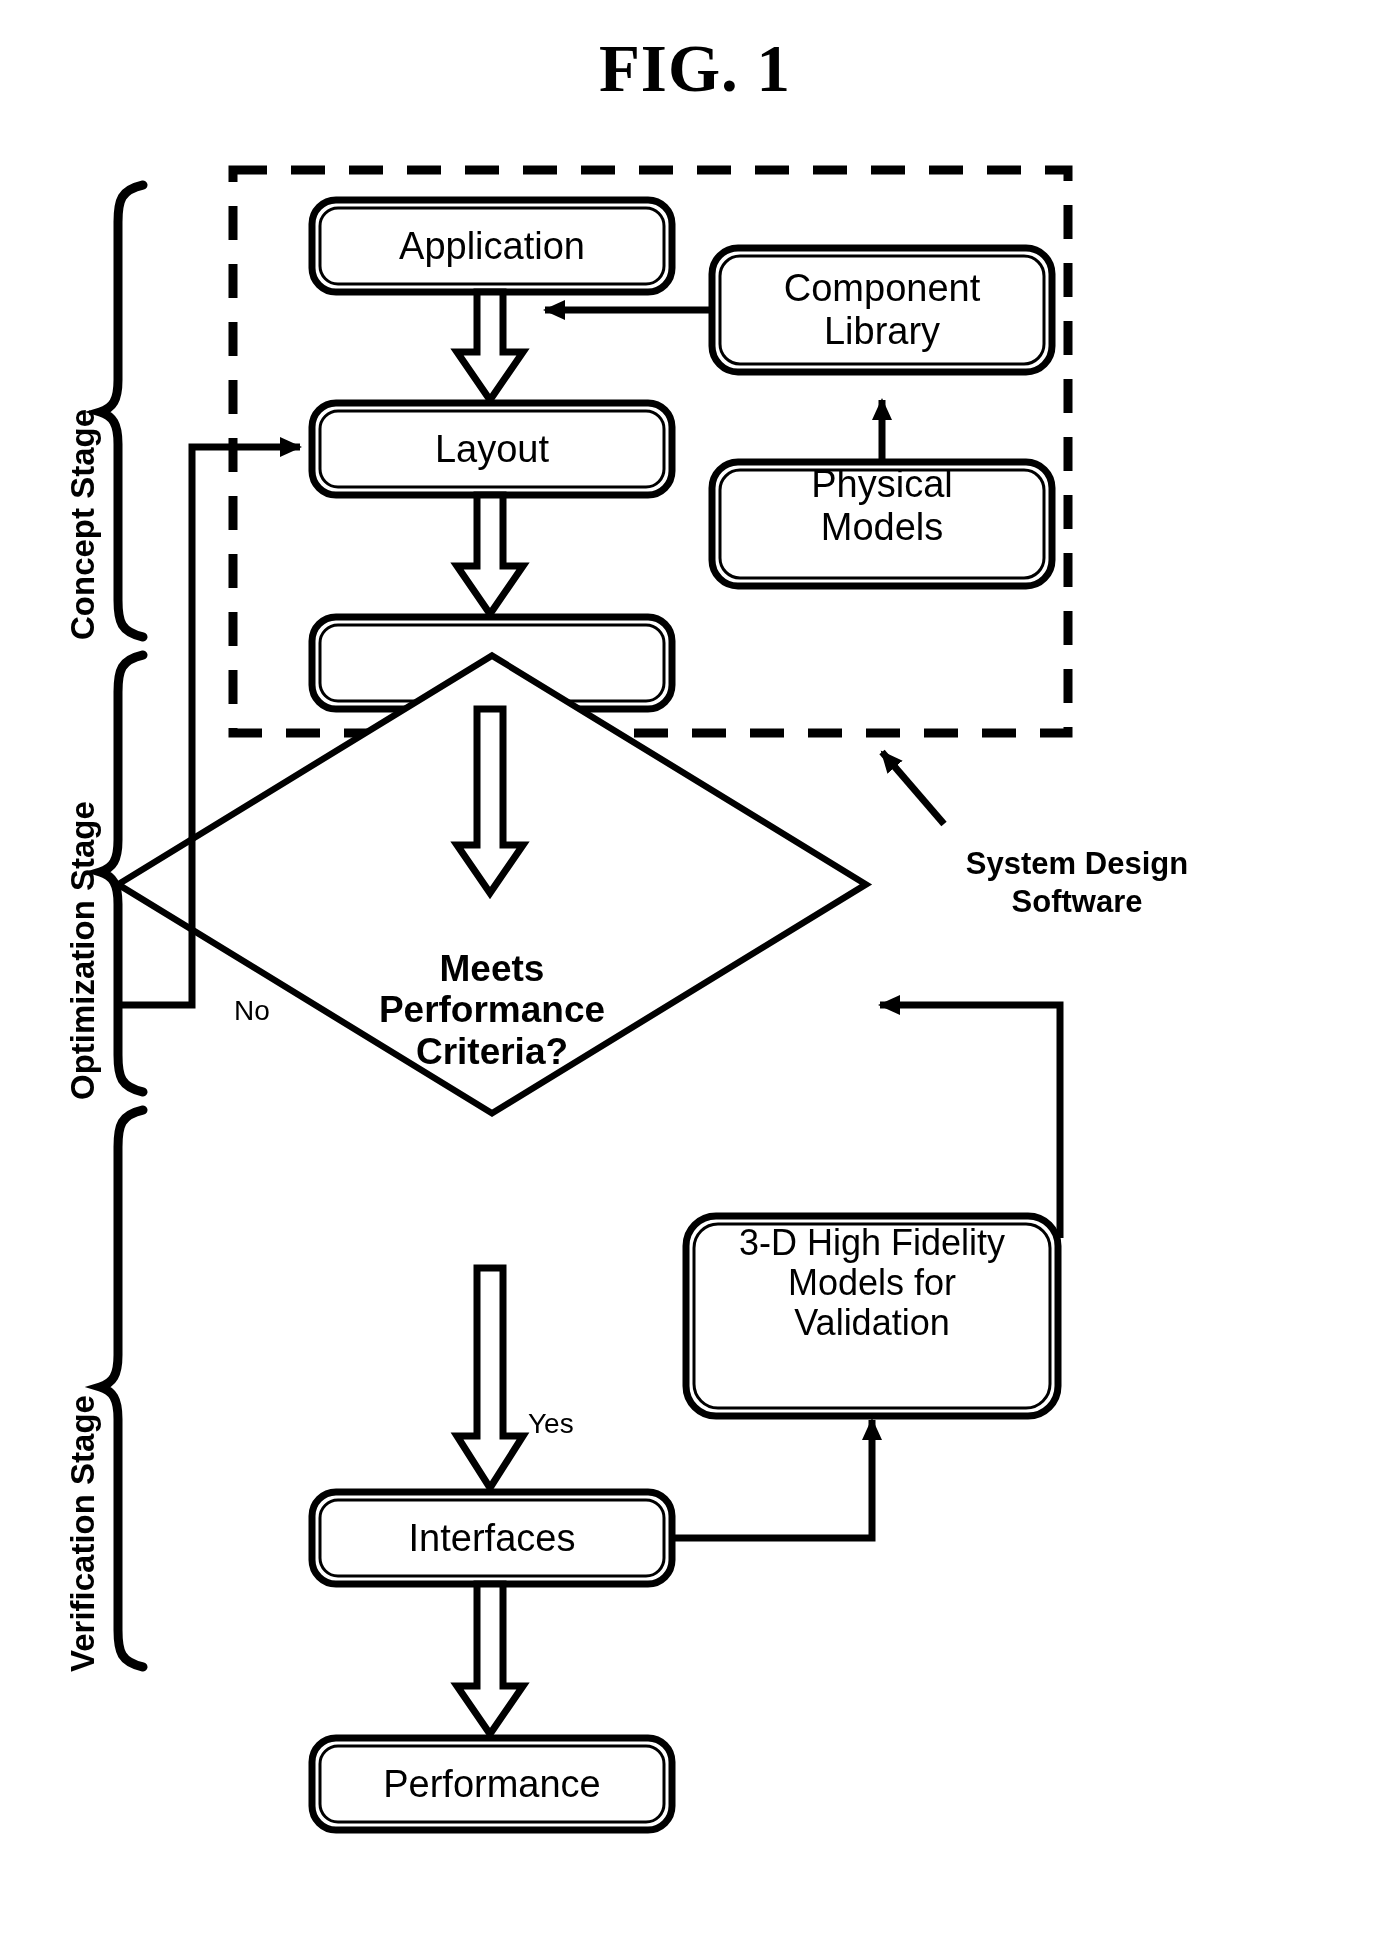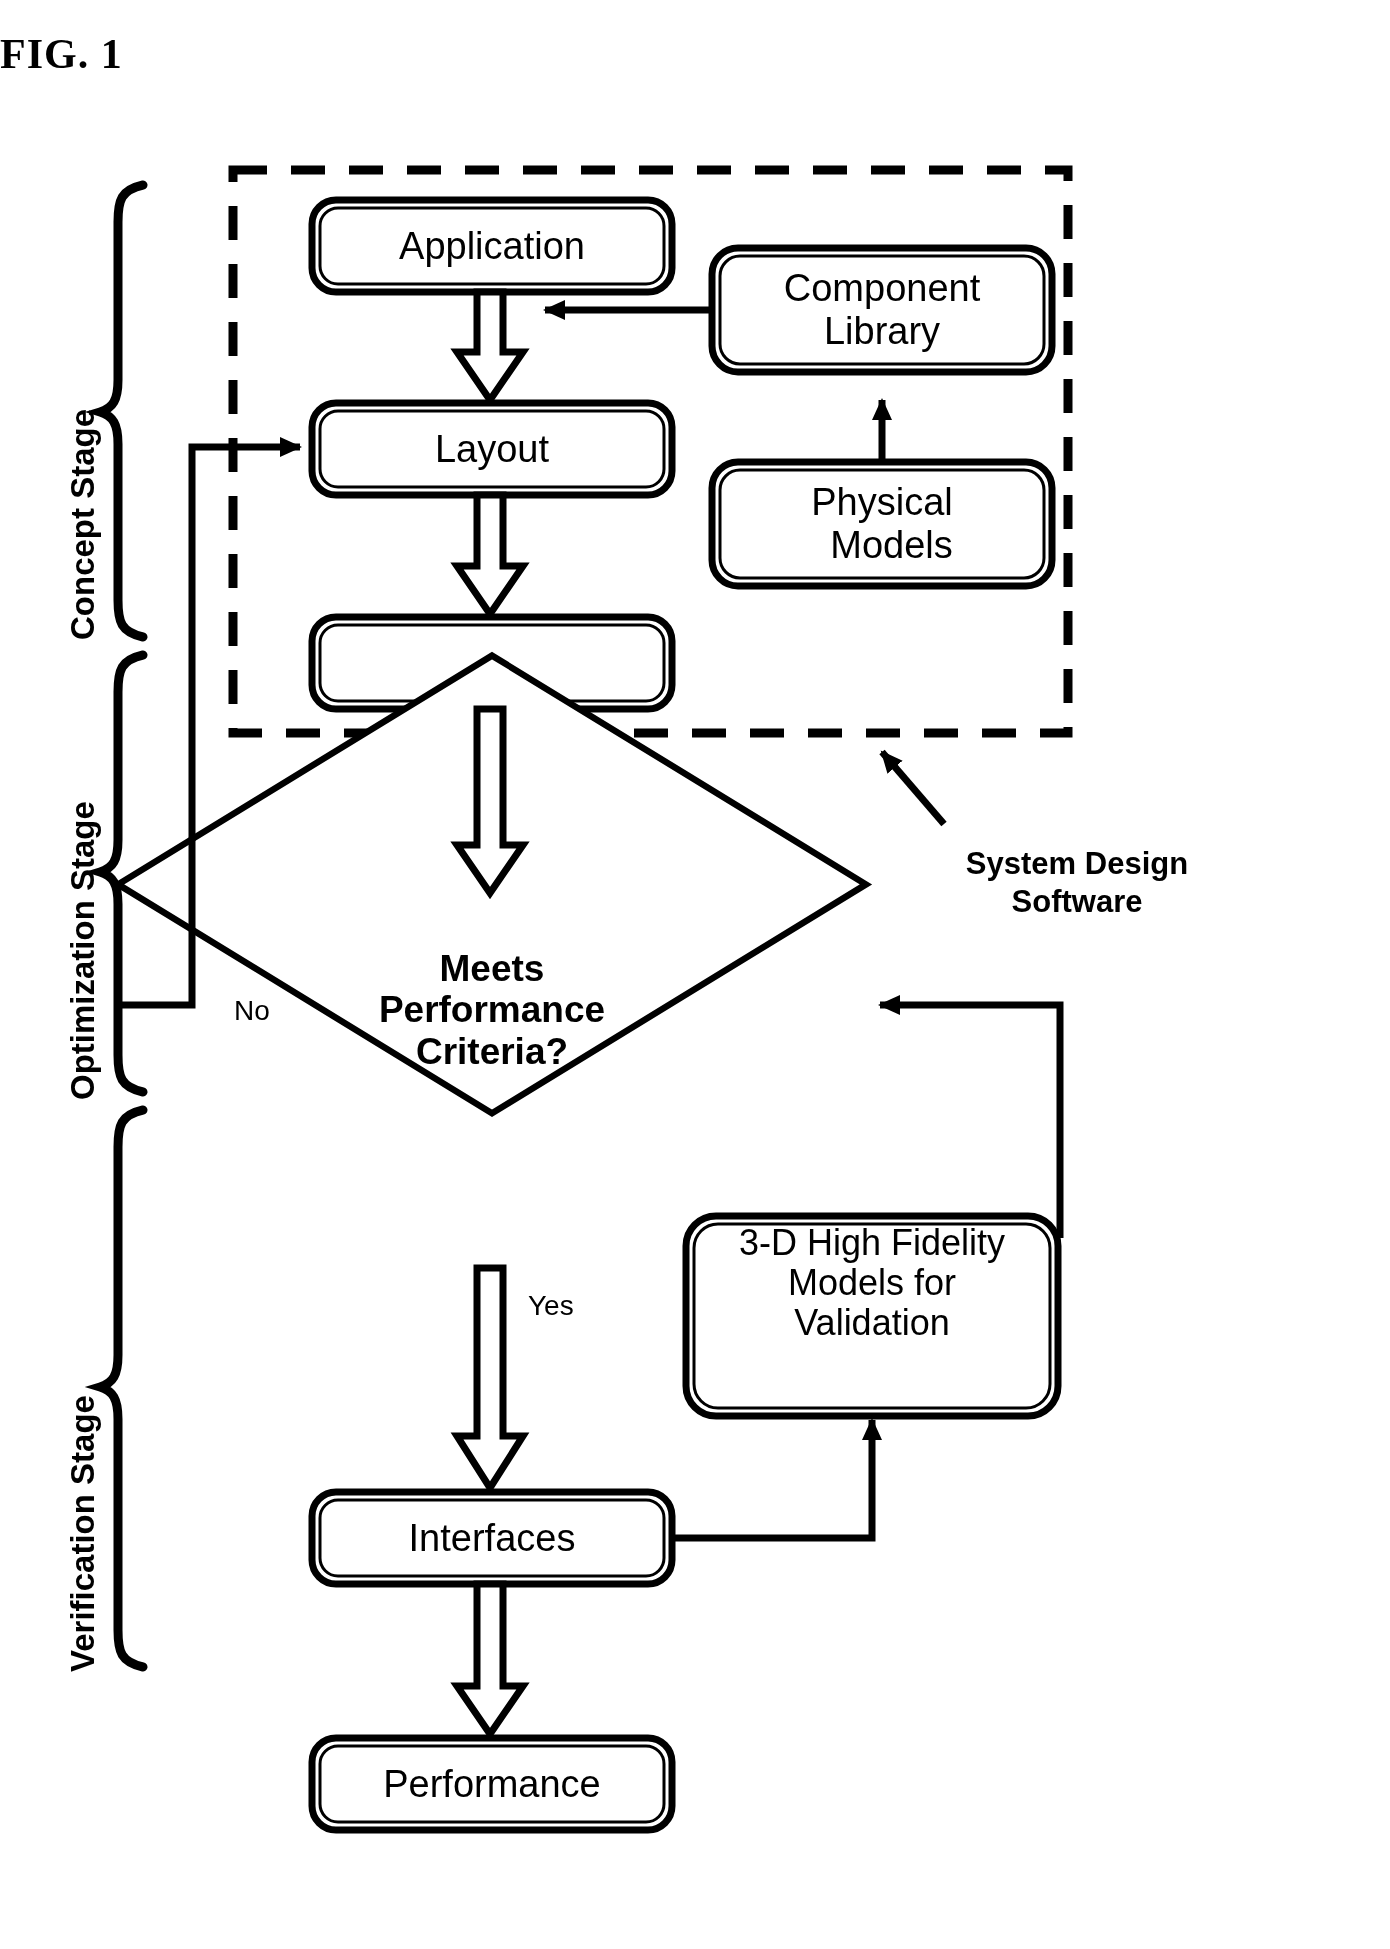--- a/index.html
+++ b/index.html
@@ -19,24 +19,24 @@
     position: absolute;
     left: 0; top: 0;
     width: 1390px;
     height: 1949px;
   }
   #fig-title {
     position: absolute;
     left: 0;
     top: 30px;
     width: 1390px;
-    text-align: left;
+    text-align: center;
     font-family: "Liberation Serif", serif;
     font-weight: bold;
-    font-size: 42px;
+    font-size: 67px;
     letter-spacing: 1px;
   }
   .flow-svg {
     position: absolute;
     left: 0;
     top: 0;
   }
   .node-label {
     position: absolute;
     display: flex;
@@ -202,35 +202,35 @@
   <div class="stage-label" style="left:64px; top:1100px;">Optimization Stage</div>
   <div class="stage-label" style="left:64px; top:1672px;">Verification Stage</div>
 
   <div class="node-label" style="left:312px; top:200px; width:360px; height:92px;">Application</div>
 
   <div class="node-label" style="left:712px; top:248px; width:340px; height:124px; white-space:pre-line;">Component
 Library</div>
 
   <div class="node-label" style="left:312px; top:403px; width:360px; height:92px;">Layout</div>
 
-  <div class="node-label" style="left:712px; top:462px; width:340px; height:124px; white-space:pre-line;text-align:right;">Physical
+  <div class="node-label" style="left:712px; top:444px; width:340px; height:124px; white-space:pre-line;">Physical
 Models</div>
 
 
   <div class="node-label bold" style="left:300px; top:945px; width:384px; height:130px; white-space:pre-line; font-size:37px;">Meets
 Performance
 Criteria?</div>
 
   <div class="node-label" style="left:686px; top:1183px; width:372px; height:200px; white-space:pre-line; font-size:36px;">3-D High Fidelity
 Models for
 Validation</div>
 
   <div class="node-label" style="left:312px; top:1492px; width:360px; height:92px;">Interfaces</div>
 
   <div class="node-label" style="left:312px; top:1738px; width:360px; height:92px;">Performance</div>
 
   <div class="edge-label" style="left:234px; top:995px;">No</div>
-  <div class="edge-label" style="left:528px; top:1290px;">Yes</div>
+  <div class="edge-label" style="left:528px; top:1408px;">Yes</div>
 
   <div class="annot-label" style="left:922px; top:845px; width:310px;">System Design
 Software</div>
 
 </div>
 
 </body></html>

